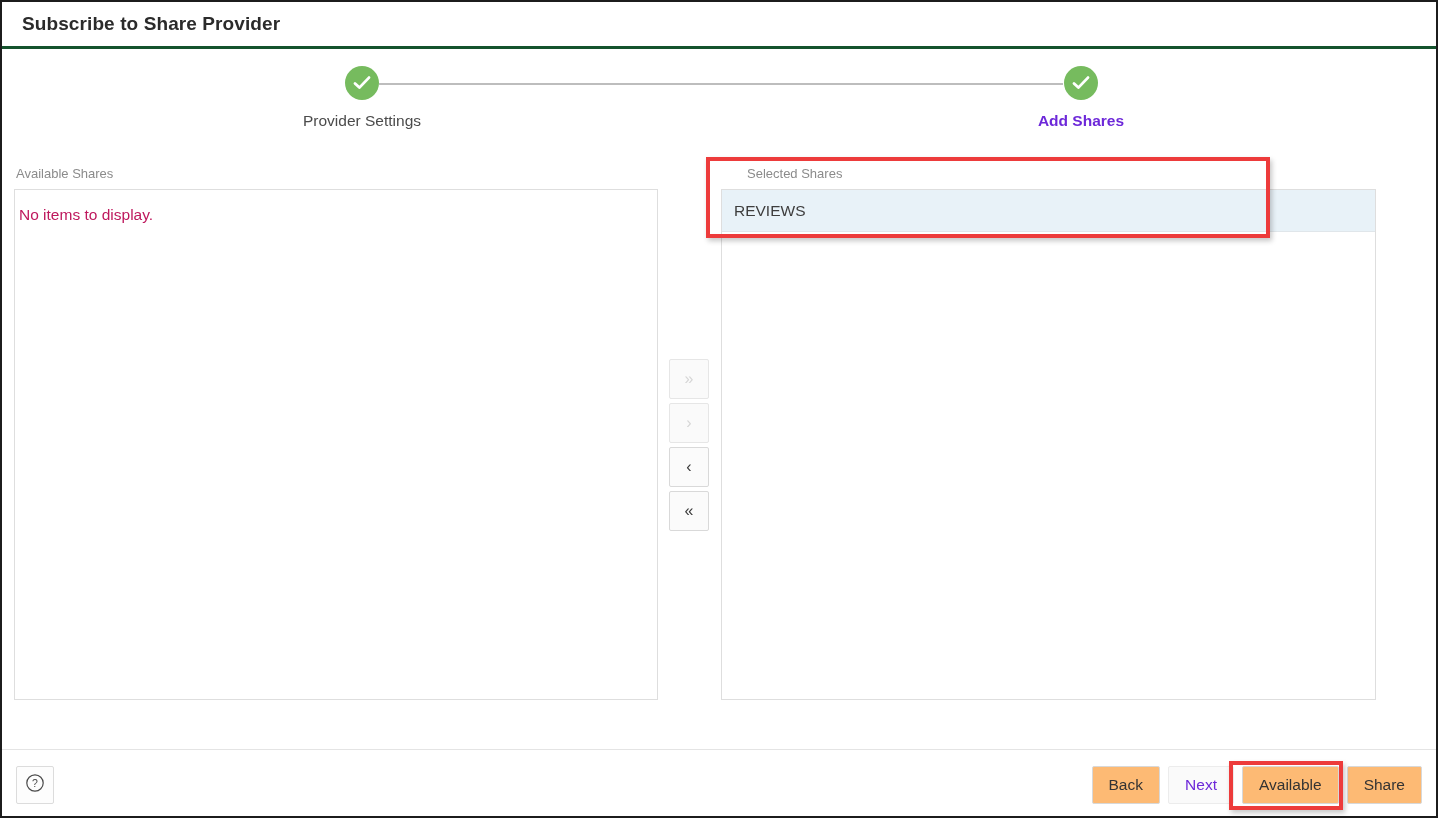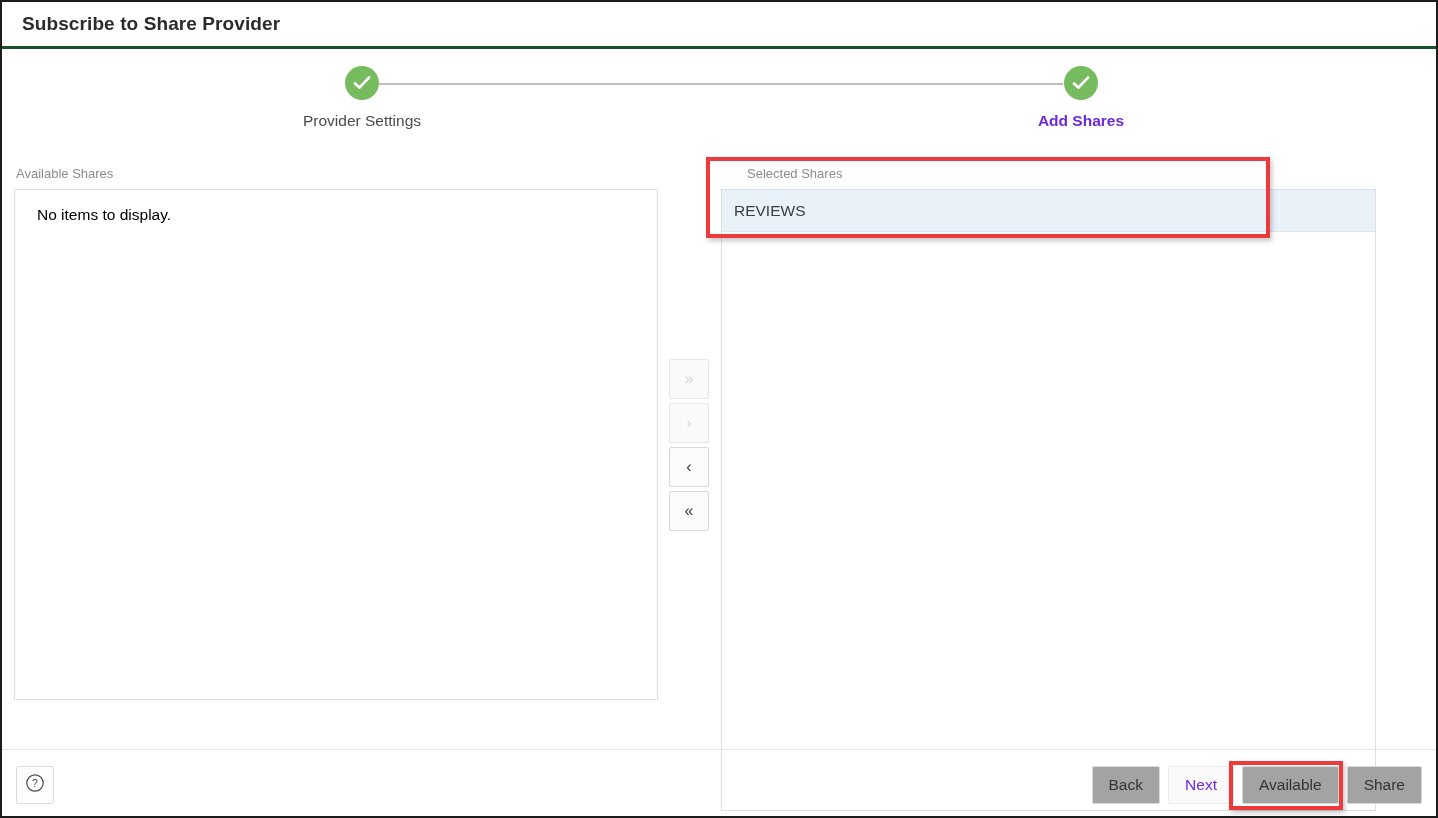--- a/index.html
+++ b/index.html
@@ -111,33 +111,33 @@
 
   #available-label { left: 14px; top: 164px; }
   #available-listbox {
     left: 12px;
     top: 187px;
     width: 644px;
     height: 511px;
   }
   .empty-text {
     position: absolute;
-    left: 22px;
+    left: 4px;
     top: 16px;
     font-size: 15.5px;
-    color: #000000;
+    color: #be185d;
     white-space: nowrap;
   }
 
   #selected-label { left: 745px; top: 164px; }
   #selected-listbox {
     left: 719px;
     top: 187px;
     width: 655px;
-    height: 622px;
+    height: 511px;
   }
   .list-item {
     position: relative;
     height: 42px;
     line-height: 42px;
     padding-left: 12px;
     font-size: 15.5px;
     color: #3d3d3d;
     box-sizing: border-box;
     white-space: nowrap;
@@ -208,21 +208,21 @@
     top: 764px;
     display: flex;
     gap: 8px;
   }
   .action-btn {
     height: 38px;
     min-width: 66px;
     box-sizing: border-box;
     padding: 0 16px;
     border: 1px solid #d8d8d8;
-    background: #a3a3a3;
+    background: #fdba74;
     border-radius: 2px;
     font-family: "Liberation Sans", sans-serif;
     font-size: 15.5px;
     color: #333333;
     cursor: pointer;
     display: flex;
     align-items: center;
     justify-content: center;
     white-space: nowrap;
   }

